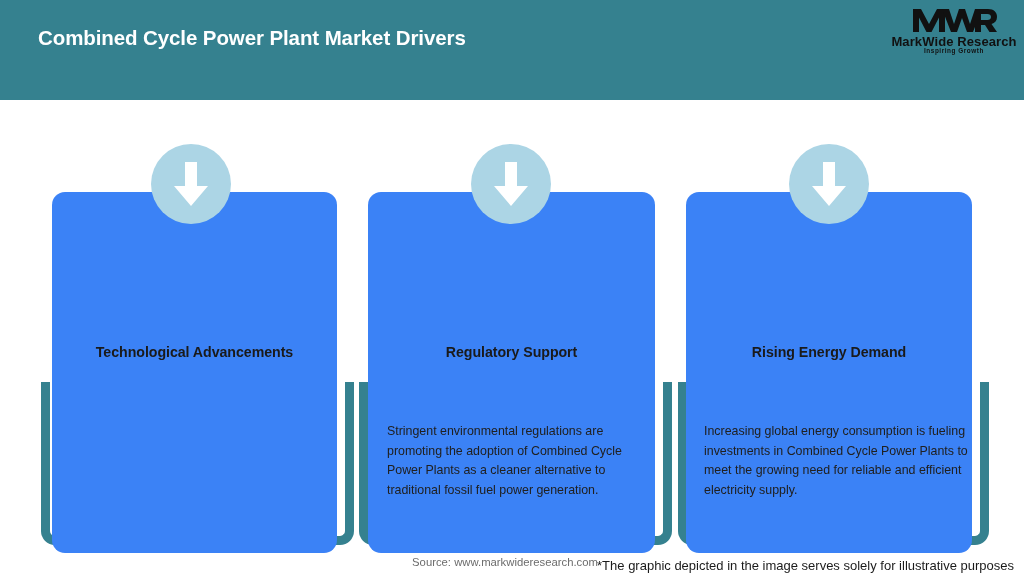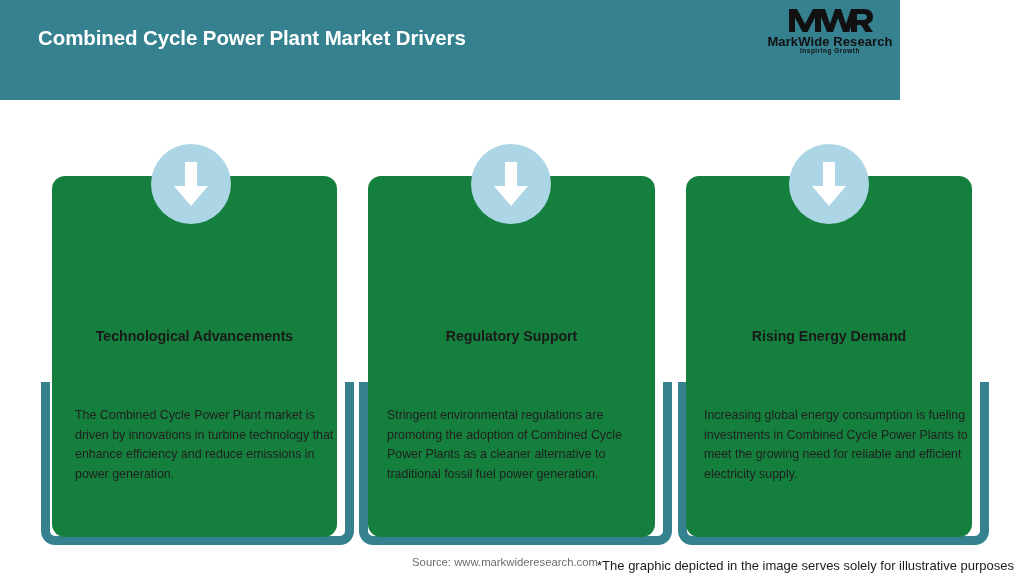--- a/index.html
+++ b/index.html
@@ -13,21 +13,21 @@
     position: relative;
     overflow: hidden;
     font-family: "Liberation Sans", sans-serif;
     -webkit-font-smoothing: antialiased;
   }
 
   
   #header-bar {
     position: absolute;
     left: 0; top: 0;
-    width: 900px;
+    width: 1024px;
     height: 100px;
     background: #35818f;
   }
   #page-title {
     position: absolute;
     left: 38px;
     top: 26px;
     font-size: 20.5px;
     font-weight: bold;
     color: #ffffff;
@@ -91,23 +91,23 @@
     height: 163px;        
     box-sizing: border-box;
     border-left: 9px solid #35818f;
     border-right: 9px solid #35818f;
     border-bottom: 9px solid #35818f;
     border-bottom-left-radius: 14px;
     border-bottom-right-radius: 14px;
   }
   .card {
     position: absolute;
-    top: 76px;            
+    top: 92px;            
     height: 361px;        
-    background: #15803d;
+    background: #3b82f6;
     border-radius: 13px;
     box-sizing: border-box;
   }
   .icon-circle {
     position: absolute;
     top: 44px;            
     width: 80px;
     height: 80px;
     border-radius: 50%;
     background: #acd5e5;
@@ -173,21 +173,20 @@
     <div class="brand-tag">Inspiring Growth</div>
   </div>
 </div>
 
 <div id="cards-area">
 
   <div class="card-group" style="left:41px; width:313px;">
     <div class="bracket" style="width:313px;"></div>
     <div class="card" style="left:11px; width:285px;">
       <div class="card-heading" style="left:0; width:285px;">Technological Advancements</div>
-      <div class="card-body" style="left:23px; width:265px;">The Combined Cycle Power Plant market is driven by innovations in turbine technology that enhance efficiency and reduce emissions in power generation.</div>
     </div>
     <div class="icon-circle" style="left:110px;">
       <svg width="38" height="48" viewBox="0 0 38 48" xmlns="http://www.w3.org/2000/svg">
         <path d="M13 2 L25 2 L25 26 L36 26 L19 46 L2 26 L13 26 Z" fill="#ffffff"></path>
       </svg>
     </div>
   </div>
 
   <div class="card-group" style="left:678px; width:311px;">
     <div class="bracket" style="width:311px;"></div>

